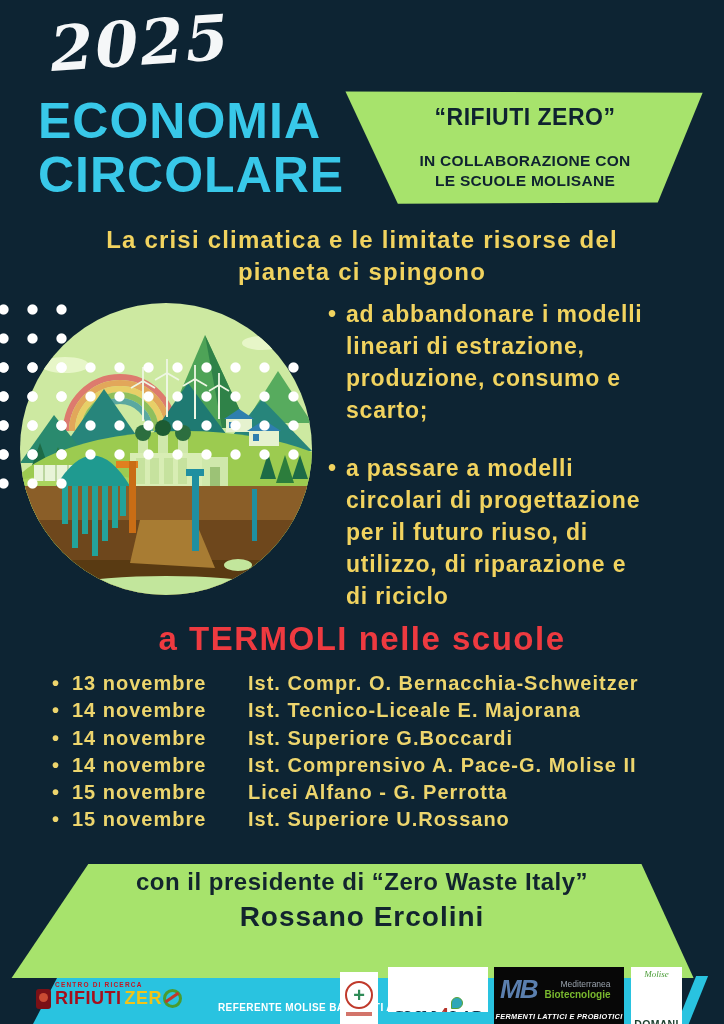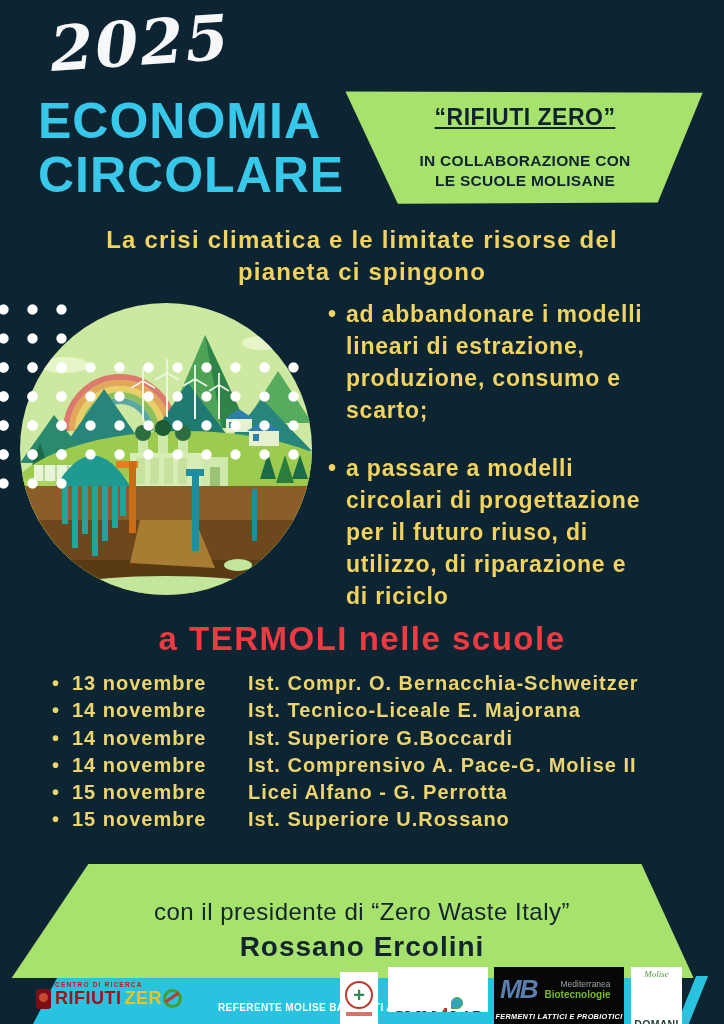--- a/index.html
+++ b/index.html
@@ -20,21 +20,21 @@
   }
   .badge{
     position:absolute;left:338px;top:88px;width:374px;height:118px;
     background:#a7e36c;
     clip-path:polygon(2% 3%,97.5% 4%,85.5% 97%,16% 98%);
     display:flex;flex-direction:column;align-items:center;justify-content:center;
     color:#0f2230;text-align:center;
   }
   .badge-line1{font-size:23px;font-weight:800;letter-spacing:.5px;}
   .badge-line2,.badge-line3{font-size:15.5px;font-weight:800;line-height:20px;letter-spacing:.3px;}
-  .badge-line1{margin-bottom:20px;text-decoration:underline;}
+  .badge-line1{margin-bottom:20px;}
   
   .intro{
     position:absolute;left:0;top:224px;width:724px;text-align:center;
     color:#f1d35f;font-size:24px;font-weight:700;line-height:32px;
     letter-spacing:1.2px;white-space:pre-line;
   }
   
   .illustration{position:absolute;left:20px;top:303px;width:292px;height:292px;z-index:2;}
   .dots{position:absolute;z-index:3;pointer-events:none;
     background-image:radial-gradient(circle,#ffffff 4.6px,transparent 5.6px);
@@ -61,21 +61,21 @@
   .srow .sb{width:20px;}
   .srow .sd{width:176px;}
   .srow .ss{flex:1;}
   
   .footer-banner{
     position:absolute;left:0;top:864px;width:724px;height:114px;
     background:#a7e36c;
     clip-path:polygon(12.2% 0,88.6% 0,95.8% 100%,1.6% 100%);
     text-align:center;color:#12242e;
   }
-  .fb1{margin-top:34px;font-size:24px;font-weight:400;letter-spacing:.5px;}
+  .fb1{margin-top:4px;font-size:24px;font-weight:700;letter-spacing:.5px;}
   .fb2{margin-top:5px;font-size:28px;font-weight:800;letter-spacing:1px;}
   
   .strip{position:absolute;left:0;top:978px;width:724px;height:46px;background:#29c3e0;}
   .strip-left-dark{position:absolute;left:0;top:0;width:60px;height:46px;background:#0d2433;
     clip-path:polygon(0 0,95% 0,55% 100%,0 100%);}
   .strip-right-dark{position:absolute;right:0;top:0;width:46px;height:46px;background:#0d2433;}
   .strip-right-stripe{position:absolute;right:26px;top:-2px;width:12px;height:50px;
     background:#29c3e0;transform:skewX(-22deg);}
   .rz-logo{position:absolute;left:36px;top:3px;display:flex;align-items:flex-end;}
   .rz-mascot{width:15px;height:20px;background:#7a1016;border-radius:3px;margin-right:4px;position:relative;}

